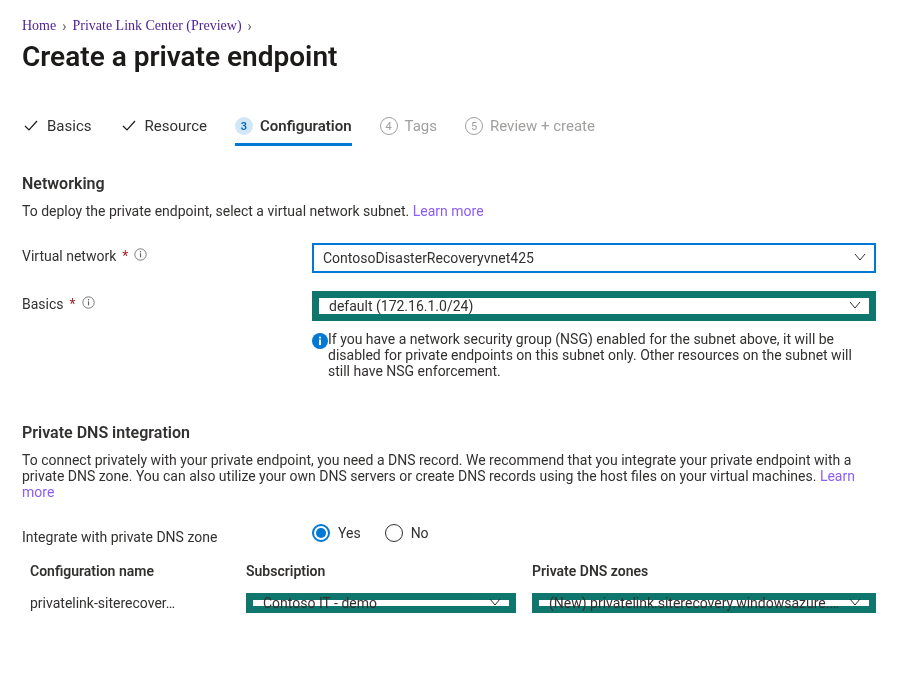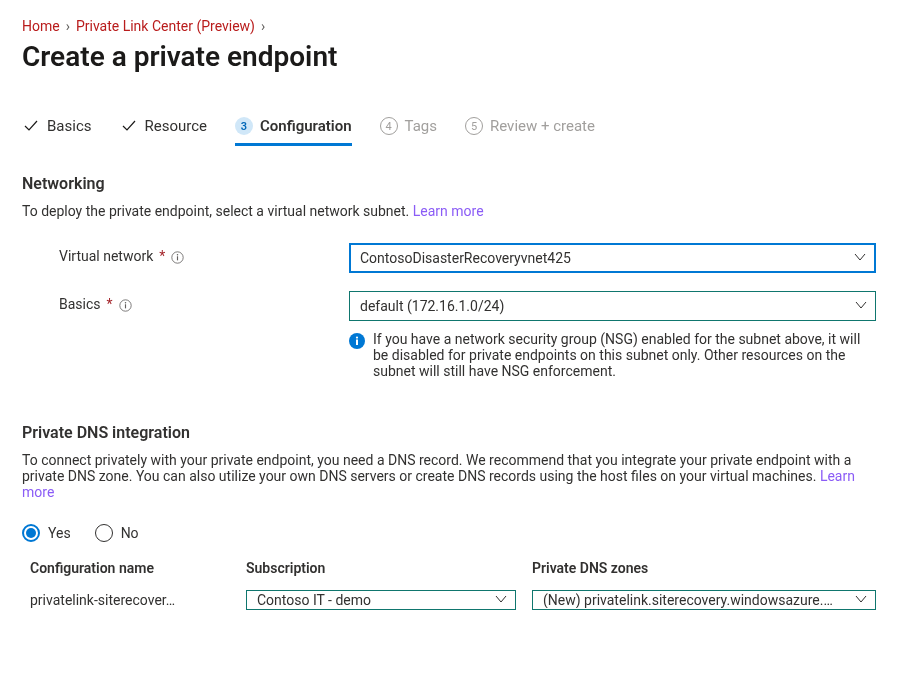--- a/index.html
+++ b/index.html
@@ -9,21 +9,21 @@
     font-family: "Segoe UI", -apple-system, BlinkMacSystemFont, Roboto, Arial, sans-serif;
     font-size: 14px;
     color: #323130;
     background: #ffffff;
   }
   a { color: #8b5cf6; text-decoration: none; cursor: pointer; }
 
   
   .breadcrumb { display: flex; align-items: center; gap: 6px; font-size: 14px; margin-bottom: 6px; }
   .breadcrumb .sep { color: #605e5c; }
-  .breadcrumb .crumb { color: #b91c1c; }
+  .breadcrumb .crumb { color: #4c1d95; font-family: Liberation Serif, serif; }
 
   
   h1.page-title { font-size: 28px; font-weight: 600; margin: 6px 0 44px 0; color: #1b1a19; }
 
   
   .wizard { display: flex; align-items: center; gap: 28px; margin-bottom: 28px; border-bottom: 1px solid transparent; }
   .wizard-step { display: inline-flex; align-items: center; gap: 7px; padding-bottom: 10px; font-size: 15px; cursor: pointer; color: #323130; position: relative; }
   .wizard-step .badge {
     width: 18px; height: 18px; border-radius: 50%; display: inline-flex;
     align-items: center; justify-content: center; font-size: 11px;
@@ -36,34 +36,34 @@
   .wizard-step.current::after {
     content: ""; position: absolute; left: 0; right: 0; bottom: -1px; height: 3px; background: #0078d4;
   }
 
   
   h2.section { font-size: 16px; font-weight: 600; margin: 0 0 10px 0; }
   p.section-desc { margin: 0 0 24px 0; font-size: 14px; color: #323130; }
 
   
   .form-row { display: flex; align-items: flex-start; margin-bottom: 18px; }
-  .form-label { width: 290px; flex-shrink: 0; display: flex; align-items: flex-end; gap: 6px; font-size: 14px; padding-top: 5px; margin-left: 37px;}
+  .form-label { width: 290px; flex-shrink: 0; display: flex; align-items: flex-start; gap: 6px; font-size: 14px; padding-top: 5px;}
   .form-label .req { color: #a4262c; }
   .form-label .info-icon { width: 13px; height: 13px; }
   .form-control { flex: 1; }
 
   .select-box {
-    position: relative; width: 100%; border: 1px solid #0f766e; height: 30px;
+    position: relative; width: 100%; border: 7px solid #0f766e; height: 30px;
     display: flex; align-items: center; padding: 0 30px 0 10px; font-size: 14px; background: #fff;
     cursor: pointer;
   }
   .select-box.focused { border: 2px solid #0078d4; padding-left: 9px; }
   .select-box .chev { position: absolute; right: 8px; top: 50%; transform: translateY(-50%); }
 
-  .note-row { display: flex; gap: 8px; margin-top: 10px; }
+  .note-row { display: flex; margin-top: 10px; }
   .note-row .note-icon { flex-shrink: 0; width: 16px; height: 16px; margin-top: 2px; }
   .note-row .note-text { font-size: 14px; }
 
   .radio-row { display: flex; align-items: center; gap: 24px; }
   .radio-opt { display: inline-flex; align-items: center; gap: 8px; cursor: pointer; font-size: 14px; }
   .radio-circle {
     width: 18px; height: 18px; border-radius: 50%; border: 1px solid #323130; display: inline-flex;
     align-items: center; justify-content: center;
   }
   .radio-opt.selected .radio-circle { border: 2px solid #0078d4; }
@@ -186,20 +186,21 @@
     </div>
   </div>
 </div>
 
 <h2 class="section" style="margin-top:44px;">Private DNS integration</h2>
 <p class="section-desc">
   <span>To connect privately with your private endpoint, you need a DNS record. We recommend that you integrate your private endpoint with a private DNS zone. You can also utilize your own DNS servers or create DNS records using the host files on your virtual machines.  </span><a>Learn more</a>
 </p>
 
 <div class="form-row">
+  <div class="form-label">Integrate with private DNS zone</div>
   <div class="form-control">
     <div class="radio-row">
       <label class="radio-opt selected">
         <span class="radio-circle"></span>
         <span>Yes</span>
       </label>
       <label class="radio-opt">
         <span class="radio-circle"></span>
         <span>No</span>
       </label>

